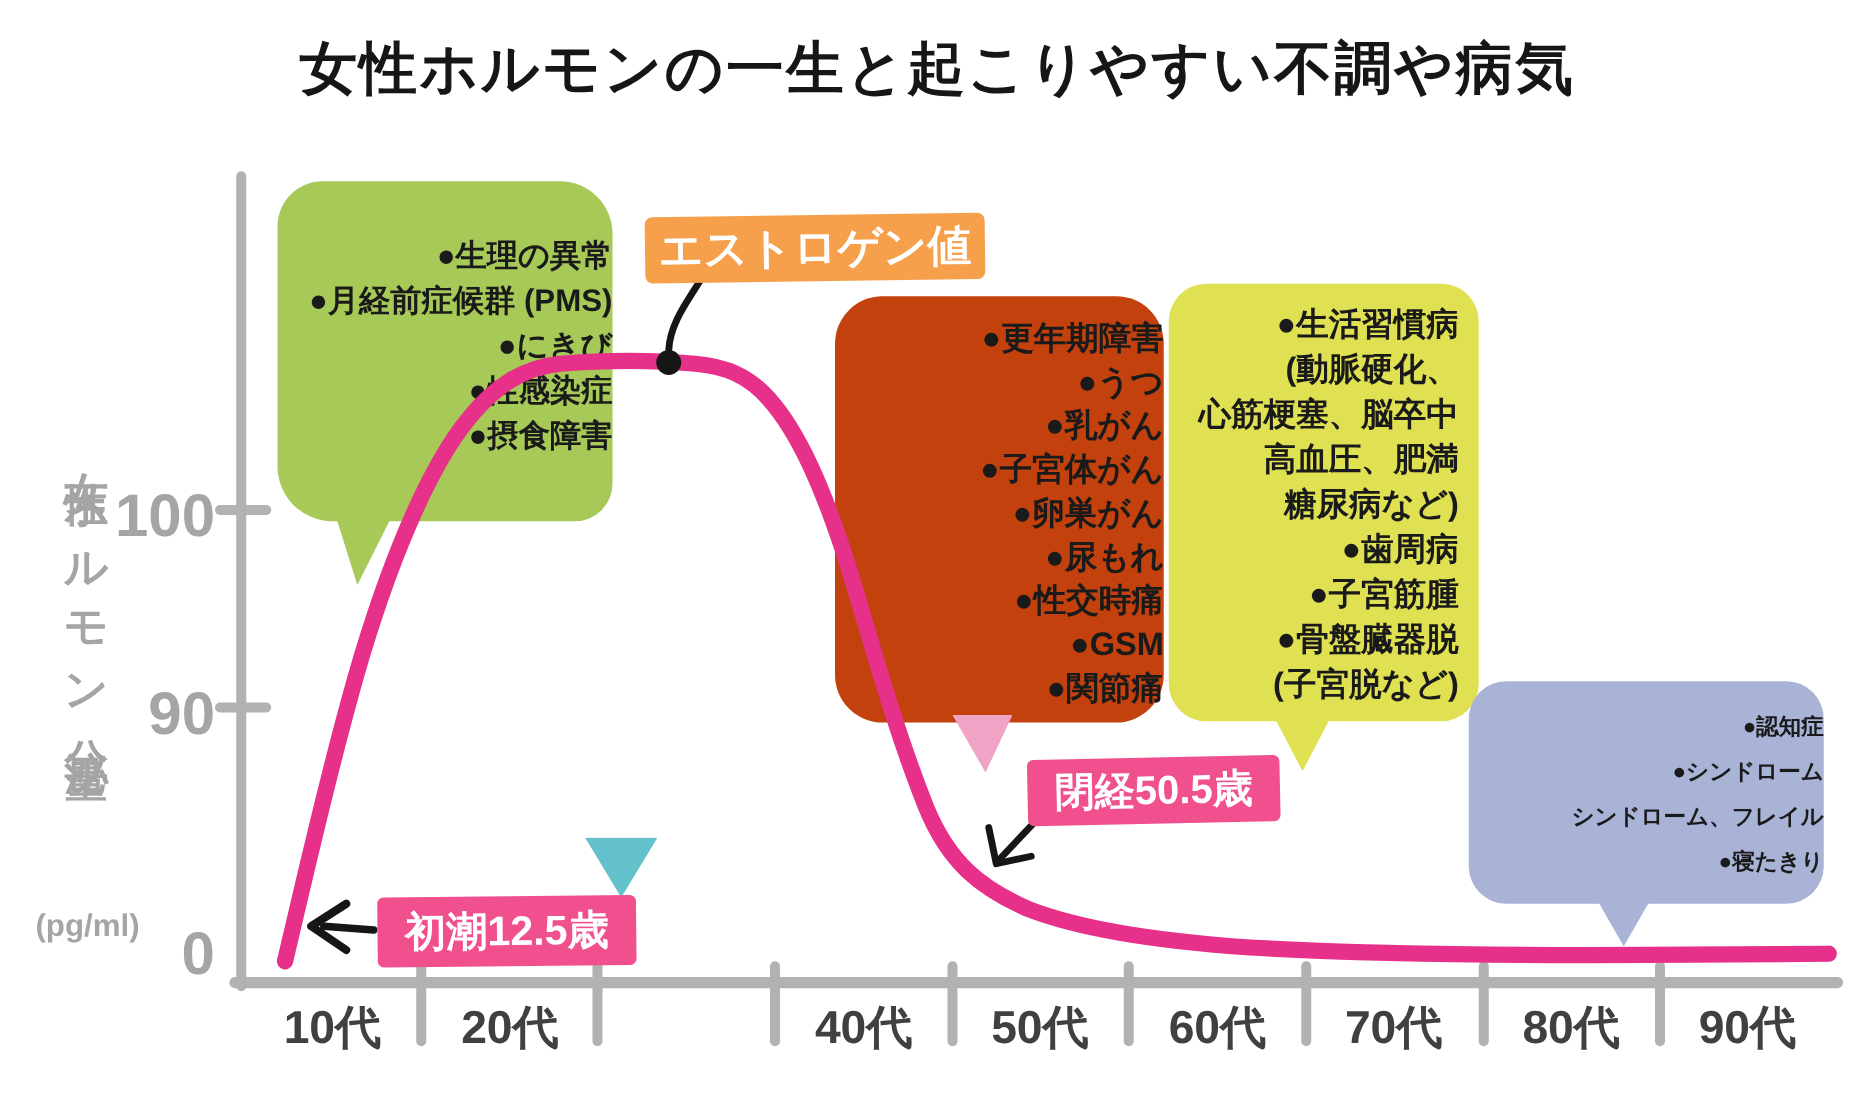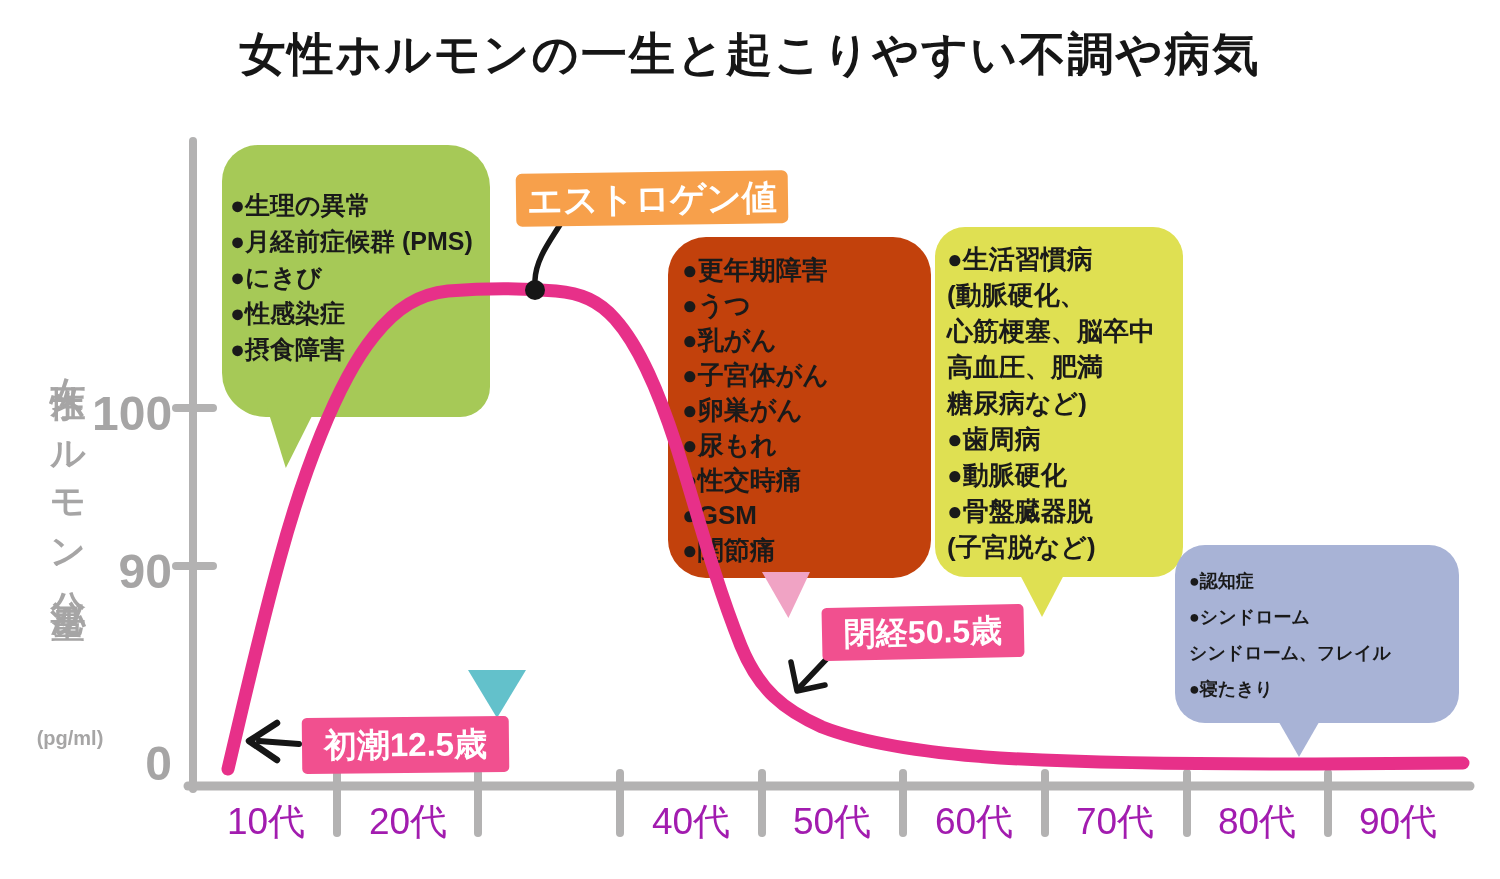--- a/index.html
+++ b/index.html
@@ -13,60 +13,60 @@
     font-size:46px; font-weight:900; color:#161616; letter-spacing:2px;
   }
   
   .y-title {
     position:absolute; left:44px; top:350px; height:400px;
     writing-mode:vertical-rl; text-orientation:upright;
     font-size:35px; font-weight:800; color:#a6a5a5; letter-spacing:9px;
   }
   .y-unit {
     position:absolute; left:6px; top:727px; width:128px; text-align:center;
-    font-size:20px; font-weight:800; color:#a6a5a5;
+    font-size:25px; font-weight:800; color:#a6a5a5;
   }
   .ytick {
     position:absolute; font-size:48px; font-weight:800; color:#a6a5a5;
     text-align:right; width:80px; left:92px;
   }
   .ytick.t100 { top:386px; }
   .ytick.t50  { top:544px; }
   .ytick.t0   { top:736px; }
   .xlab {
     position:absolute; top:797px; width:140px; margin-left:-70px; text-align:center;
-    font-size:37px; font-weight:400; color:#a21caf;
+    font-size:37px; font-weight:700; color:#404040;
   }
   
   .bubble {
     position:absolute; z-index:1; color:#1a1a1a; font-weight:700;
     box-sizing:border-box;
   }
-  .bubble .ln { white-space:pre; }
+  .bubble .ln { white-space:pre;text-align:right; }
   .tail { position:absolute; z-index:1; clip-path:polygon(6% 0,100% 0,42% 100%); }
 
   .b-green { left:222px; top:145px; width:268px; height:272px; background:#a6c957;
              border-radius:36px 42px 30px 44px; padding:42px 0 0 8px;
              font-size:25px; line-height:36px; }
   .t-green { left:264px; top:408px; width:52px; height:60px; background:#a6c957; }
 
   .b-teal  { left:332px; top:438px; width:344px; height:240px; background:#63c1cb;
              border-radius:42px; padding:16px 0 0 16px;
              font-size:25px; line-height:36px; z-index:3; }
   .t-teal  { left:468px; top:670px; width:58px; height:48px; background:#63c1cb; z-index:3;
              clip-path:polygon(0 0,100% 0,50% 100%); }
 
   .b-pink  { left:668px; top:237px; width:263px; height:341px; background:#c2410c;
              border-radius:38px; padding:16px 0 0 14px;
              font-size:26px; line-height:35px; }
   .t-pink  { left:762px; top:572px; width:48px; height:46px; background:#f0a3c4;
              clip-path:polygon(0 0,100% 0,55% 100%); }
 
   .b-yellow{ left:935px; top:227px; width:248px; height:350px; background:#dfe052;
-             border-radius:30px; padding:14px 4px 0 12px;
+             border-radius:30px; padding:14px 16px 0 12px;
              font-size:26px; line-height:36px; }
   .t-yellow{ left:1018px; top:571px; width:48px; height:46px; background:#dfe052;
              clip-path:polygon(0 0,100% 0,50% 100%); }
 
   .b-peri  { left:1175px; top:545px; width:284px; height:178px; background:#a8b3d6;
              border-radius:30px; padding:18px 0 0 14px;
              font-size:18px; line-height:36px; }
   .t-peri  { left:1276px; top:717px; width:46px; height:40px; background:#a8b3d6;
              clip-path:polygon(0 0,100% 0,50% 100%); }
 
@@ -127,21 +127,21 @@
   </div>
   <div class="tail t-pink"></div>
 
   <div class="bubble b-yellow">
     <div class="ln">●生活習慣病</div>
     <div class="ln">(動脈硬化、</div>
     <div class="ln">心筋梗塞、脳卒中</div>
     <div class="ln">高血圧、肥満</div>
     <div class="ln">糖尿病など)</div>
     <div class="ln">●歯周病</div>
-    <div class="ln">●動脈硬化</div>
+    <div class="ln">●子宮筋腫</div>
     <div class="ln">●骨盤臓器脱</div>
     <div class="ln">(子宮脱など)</div>
   </div>
   <div class="tail t-yellow"></div>
 
   <div class="bubble b-peri">
     <div class="ln">●認知症</div>
     <div class="ln">●シンドローム</div>
     <div class="ln">シンドローム、フレイル</div>
     <div class="ln">●寝たきり</div>

